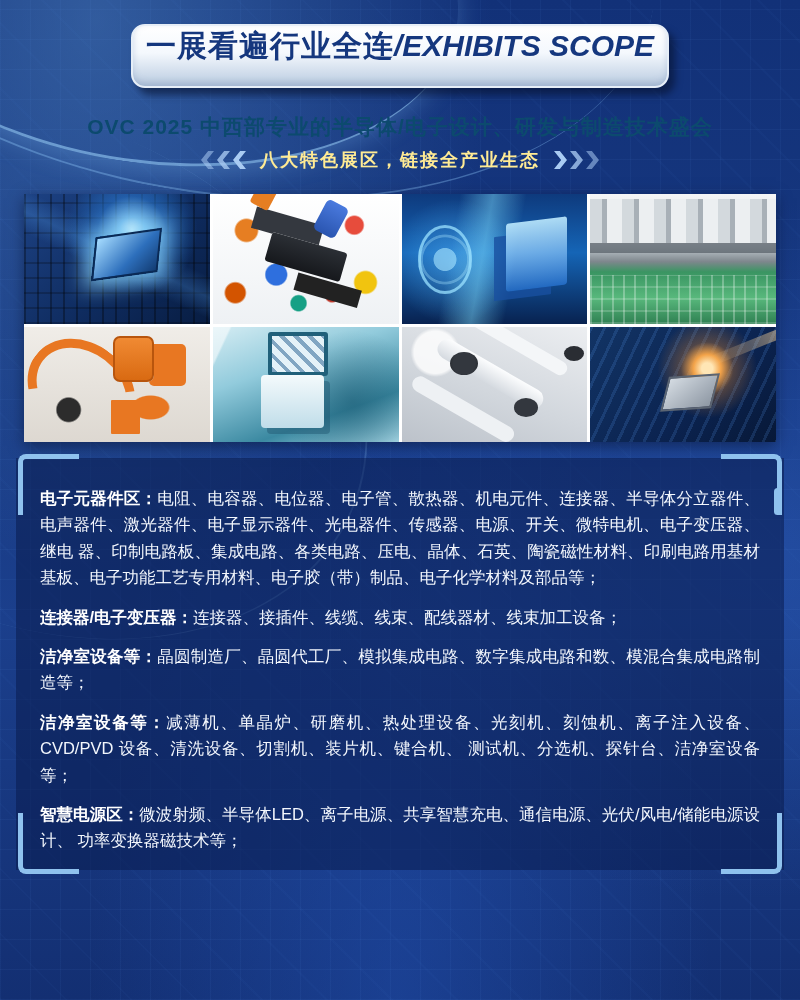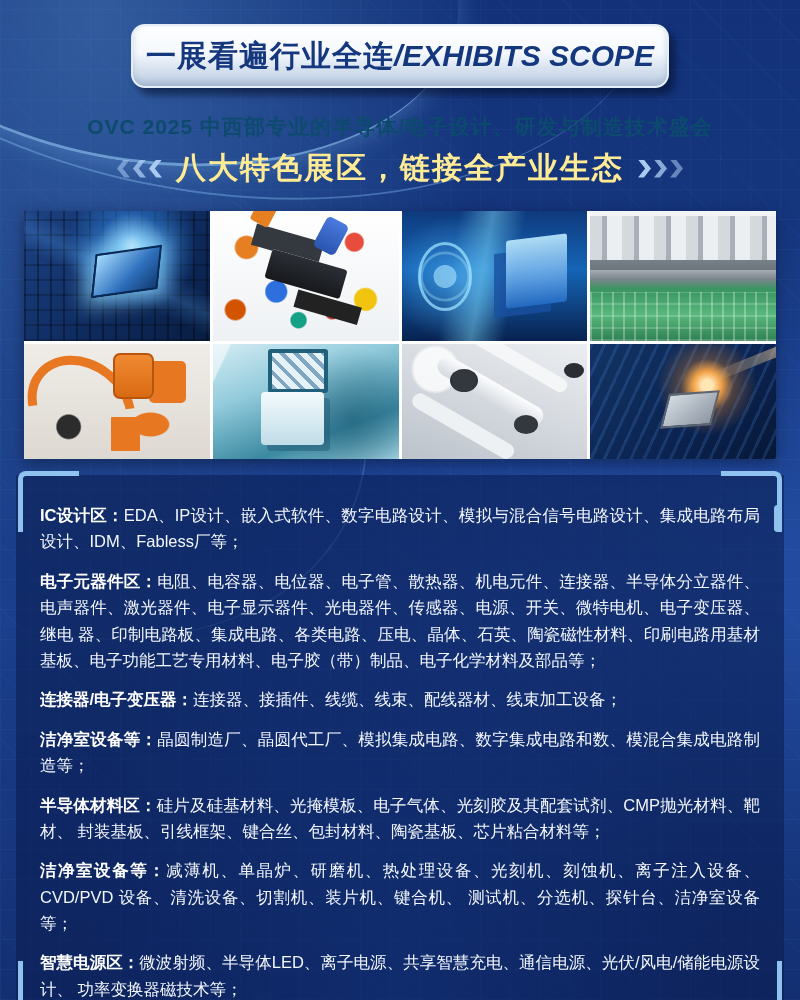--- a/index.html
+++ b/index.html
@@ -16,32 +16,32 @@
       linear-gradient(180deg,#123178 0%,#16377f 30%,#1b3f8c 62%,#132f72 100%);
   }
   .swoosh{position:absolute;border-radius:50%;pointer-events:none;}
   .sw1{width:620px;height:360px;left:-160px;top:-200px;border-bottom:3px solid rgba(160,215,255,.55);transform:rotate(8deg);box-shadow:0 6px 24px rgba(140,200,255,.25);}
   .sw2{width:900px;height:520px;left:-240px;top:-330px;border-bottom:2px solid rgba(150,205,255,.35);transform:rotate(10deg);}
   .sw3{width:700px;height:500px;left:-320px;top:120px;border-right:2px solid rgba(150,205,255,.22);transform:rotate(24deg);}
 
   
   .banner{
     position:relative;margin:24px auto 0;width:534px;height:60px;z-index:2;
-    display:flex;align-items:center;justify-content:center;
+    display:flex;justify-content:center;
     background:linear-gradient(180deg,#ffffff 0%,#f4f8fd 45%,#c9d7e8 85%,#b6c6da 100%);
     border:2px solid #e6eef7;border-radius:14px;
     box-shadow:6px 7px 7px rgba(6,18,48,.6), inset 0 -3px 6px rgba(120,150,190,.35);
   }
   .banner-text{font-size:30px;font-weight:800;color:#15377e;letter-spacing:1px;white-space:nowrap;}
   .banner-text .en{font-style:italic;letter-spacing:0;}
 
   
   .intro1{margin-top:25px;text-align:center;font-size:21px;font-weight:800;color:#0c4a6e;letter-spacing:1px;position:relative;z-index:2;}
   .intro2{margin-top:7px;display:flex;align-items:center;justify-content:center;gap:14px;position:relative;z-index:2;}
-  .intro2-text{font-size:30px;font-weight:800;color:#ffeb94;letter-spacing:2px;text-align:center;}
+  .intro2-text{font-size:18px;font-weight:800;color:#ffeb94;letter-spacing:2px;text-align:center;}
   .chev-group{display:flex;gap:3px;}
   .chev{width:13px;height:18px;background:#a9cbf2;}
   .chev.left{clip-path:polygon(100% 0,55% 0,0 50%,55% 100%,100% 100%,45% 50%);}
   .chev.right{clip-path:polygon(0 0,45% 0,100% 50%,45% 100%,0 100%,55% 50%);}
   .o1{opacity:.55}.o2{opacity:.78}.o3{opacity:1}
 
   
   .grid{
     margin:22px 24px 0;display:grid;z-index:2;position:relative;
     grid-template-columns:repeat(4,1fr);grid-template-rows:130px 115px;gap:3px;background:#fff;
@@ -187,33 +187,27 @@
 </div>
 
 <div class="panel">
   <div class="corner c-tl"></div>
   <div class="corner c-tr"></div>
   <div class="corner c-bl"></div>
   <div class="corner c-br"></div>
   <div class="side-tab"></div>
 
   <div class="zone">
-    <span class="zone-label">IC设计区：</span><span>EDA、IP设计、嵌入式软件、数字电路设计、模拟与混合信号电路设计、集成电路布局设计、IDM、Fabless厂等；</span>
-  </div>
-  <div class="zone">
     <span class="zone-label">电子元器件区：</span><span>电阻、电容器、电位器、电子管、散热器、机电元件、连接器、半导体分立器件、电声器件、激光器件、电子显示器件、光电器件、传感器、电源、开关、微特电机、电子变压器、继电 器、印制电路板、集成电路、各类电路、压电、晶体、石英、陶瓷磁性材料、印刷电路用基材基板、电子功能工艺专用材料、电子胶（带）制品、电子化学材料及部品等；</span>
   </div>
   <div class="zone">
     <span class="zone-label">连接器/电子变压器：</span><span>连接器、接插件、线缆、线束、配线器材、线束加工设备；</span>
   </div>
   <div class="zone">
     <span class="zone-label">洁净室设备等：</span><span>晶圆制造厂、晶圆代工厂、模拟集成电路、数字集成电路和数、模混合集成电路制造等；</span>
   </div>
   <div class="zone">
-    <span class="zone-label">半导体材料区：</span><span>硅片及硅基材料、光掩模板、电子气体、光刻胶及其配套试剂、CMP抛光材料、靶材、 封装基板、引线框架、键合丝、包封材料、陶瓷基板、芯片粘合材料等；</span>
-  </div>
-  <div class="zone">
     <span class="zone-label">洁净室设备等：</span><span>减薄机、单晶炉、研磨机、热处理设备、光刻机、刻蚀机、离子注入设备、 CVD/PVD 设备、清洗设备、切割机、装片机、键合机、 测试机、分选机、探针台、洁净室设备等；</span>
   </div>
   <div class="zone">
     <span class="zone-label">智慧电源区：</span><span>微波射频、半导体LED、离子电源、共享智慧充电、通信电源、光伏/风电/储能电源设计、 功率变换器磁技术等；</span>
   </div>
 </div>
 
 </body></html>

